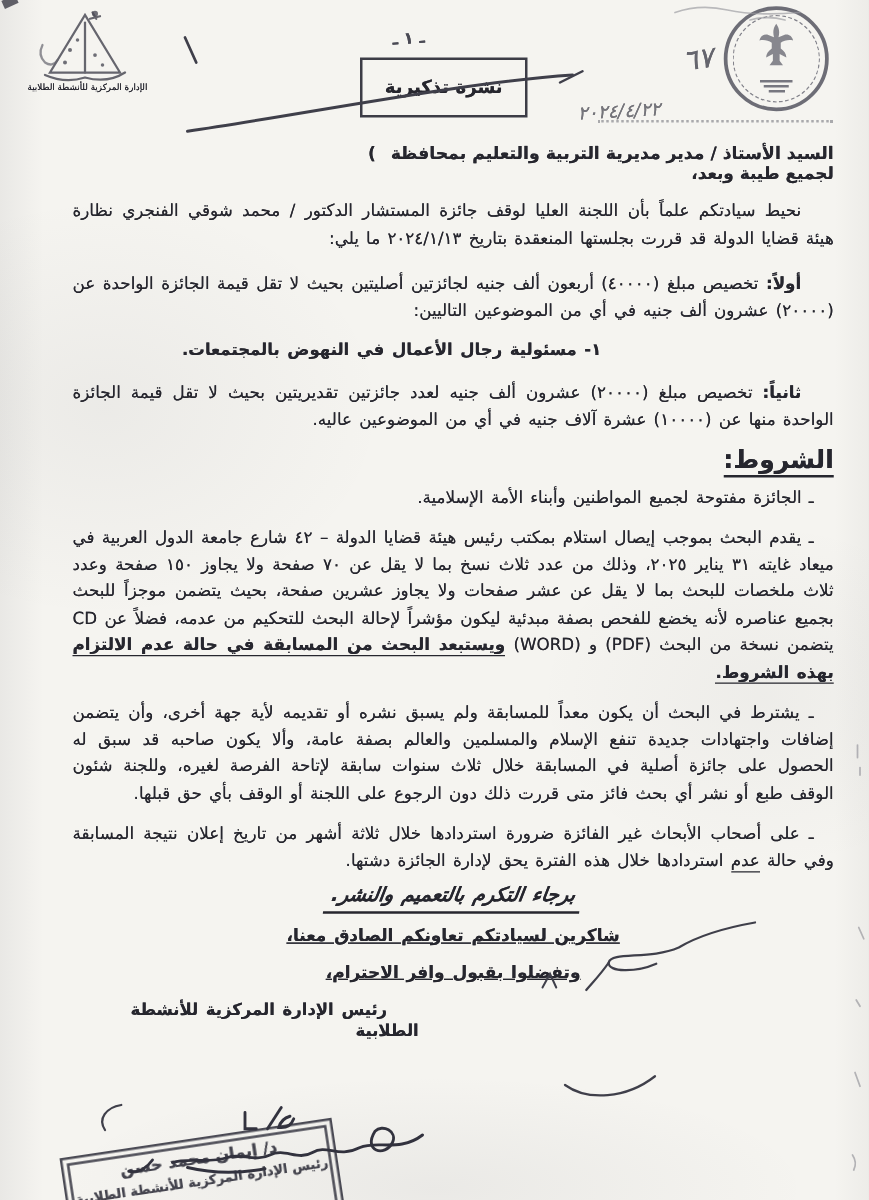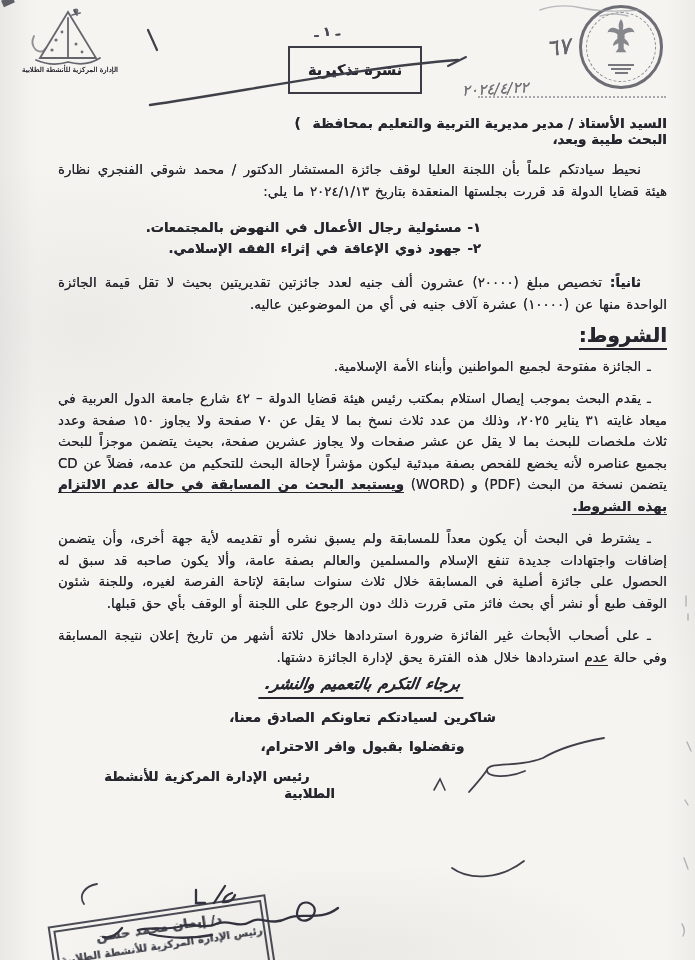--- a/index.html
+++ b/index.html
@@ -58,21 +58,21 @@
     border-bottom:2px solid #26262e;padding-bottom:1px;margin:0 0 6px;}
   p.cond{text-indent:16px;margin-bottom:11px;}
   p.cond4{margin-bottom:6px;}
   .bold-u{font-weight:bold;border-bottom:1.5px solid #26262e;}
   .u{border-bottom:1.5px solid #26262e;margin-top:16px;}
   
   .closing{text-align:center;text-align-last:center;margin-top:6px;}
   .closing .row{margin-bottom:8px;}
   .script-line{display:inline-block;font-weight:bold;font-style:italic;font-size:15.5px;
     border-bottom:2px solid #26262e;padding:0 5px 1px;transform:skewX(-8deg);}
-  .thanks,.regards{font-weight:bold;font-size:13.6px;}
+  .thanks,.regards{font-weight:bold;font-size:13.6px;text-decoration:underline;}
   .signer-title{width:256px;margin:10px 332px 0 0;text-align:center;font-size:13.2px;font-weight:bold;line-height:17px;}
   
   .stamp{position:absolute;top:910px;left:52px;width:216px;height:72px;
     transform:rotate(-8.5deg);border:2px solid #343440;opacity:.88;filter:blur(.25px);}
   .stamp-inner{position:absolute;inset:3px;border:2px solid #343440;
     display:flex;flex-direction:column;align-items:center;justify-content:flex-start;padding-top:3px;}
   .stamp-name{font-size:13px;font-weight:bold;color:#2c2c38;}
   .stamp-title{font-size:10.5px;font-weight:bold;color:#2c2c38;margin-top:4px;}
   
   .pen-overlay{position:absolute;inset:0;pointer-events:none;}
@@ -119,29 +119,29 @@
         <i></i>
         <i></i>
         <i></i>
       </div>
   </div>
 
   <div class="addressee">
     <span>السيد الأستاذ / مدير مديرية التربية والتعليم بمحافظة</span>
     <span class="paren" dir="ltr">(</span>
   </div>
-  <div class="greeting">البحث طيبة وبعد،</div>
+  <div class="greeting">لجميع طيبة وبعد،</div>
 
   <div class="letter">
     <p class="indent intro">نحيط سيادتكم علماً بأن اللجنة العليا لوقف جائزة المستشار الدكتور / محمد شوقي الفنجري نظارة هيئة قضايا الدولة قد قررت بجلستها المنعقدة بتاريخ ٢٠٢٤/١/١٣ ما يلي:</p>
 
+    <p class="indent first"><span class="lead">أولاً:</span><span> تخصيص مبلغ (٤٠٠٠٠) أربعون ألف جنيه لجائزتين أصليتين بحيث لا تقل قيمة الجائزة الواحدة عن (٢٠٠٠٠) عشرون ألف جنيه في أي من الموضوعين التاليين:</span></p>
 
     <ul class="topics">
       <li>١- مسئولية رجال الأعمال في النهوض بالمجتمعات.</li>
-      <li>٢- جهود ذوي الإعاقة في إثراء الفقه الإسلامي.</li>
     </ul>
 
     <p class="indent second"><span class="lead">ثانياً:</span><span> تخصيص مبلغ (٢٠٠٠٠) عشرون ألف جنيه لعدد جائزتين تقديريتين بحيث لا تقل قيمة الجائزة الواحدة منها عن (١٠٠٠٠) عشرة آلاف جنيه في أي من الموضوعين عاليه.</span></p>
 
 
     <div><span class="cond-heading">الشروط:</span></div>
 
     <p class="cond">ـ الجائزة مفتوحة لجميع المواطنين وأبناء الأمة الإسلامية.</p>
 
     <p class="cond"><span>ـ يقدم البحث بموجب إيصال استلام بمكتب رئيس هيئة قضايا الدولة – ٤٢ شارع جامعة الدول العربية في ميعاد غايته ٣١ يناير ٢٠٢٥، وذلك من عدد ثلاث نسخ بما لا يقل عن ٧٠ صفحة ولا يجاوز ١٥٠ صفحة وعدد ثلاث ملخصات للبحث بما لا يقل عن عشر صفحات ولا يجاوز عشرين صفحة، بحيث يتضمن موجزاً للبحث بجميع عناصره لأنه يخضع للفحص بصفة مبدئية ليكون مؤشراً لإحالة البحث للتحكيم من عدمه، فضلاً عن CD يتضمن نسخة من البحث (PDF) و (WORD) </span><span class="bold-u">ويستبعد البحث من المسابقة في حالة عدم الالتزام بهذه الشروط.</span></p>

